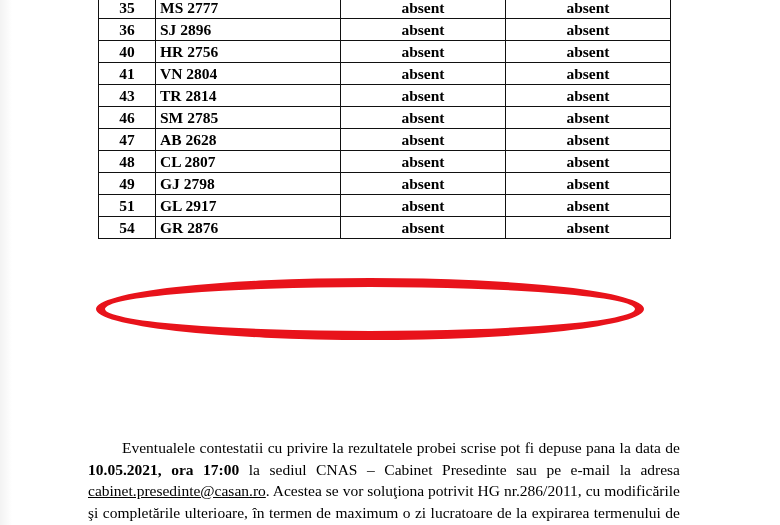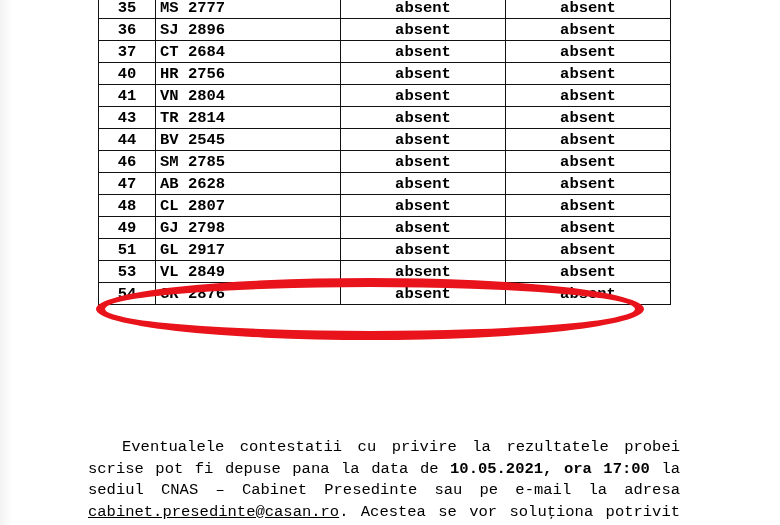--- a/index.html
+++ b/index.html
@@ -16,21 +16,20 @@
     color: #000000;
   }
 
   #page {
     position: absolute;
     left: 0;
     top: 0;
     width: 780px;
     height: 525px;
     background: #ffffff;
-    font-family: Liberation Mono, monospace;
   }
 
   
   #results-table {
     position: absolute;
     left: 98px;
     top: -4px;
     width: 536px;
     border-collapse: collapse;
     table-layout: fixed;
@@ -103,46 +102,34 @@
         <td class="col-res1">absent</td>
         <td class="col-res2">absent</td>
       </tr>
       <tr>
         <td class="col-idx">36</td>
         <td class="col-code">SJ 2896</td>
         <td class="col-res1">absent</td>
         <td class="col-res2">absent</td>
       </tr>
       <tr>
-        <td class="col-idx">37</td>
-        <td class="col-code">CT 2684</td>
-        <td class="col-res1">absent</td>
-        <td class="col-res2">absent</td>
-      </tr>
-      <tr>
         <td class="col-idx">40</td>
         <td class="col-code">HR 2756</td>
         <td class="col-res1">absent</td>
         <td class="col-res2">absent</td>
       </tr>
       <tr>
         <td class="col-idx">41</td>
         <td class="col-code">VN 2804</td>
         <td class="col-res1">absent</td>
         <td class="col-res2">absent</td>
       </tr>
       <tr>
         <td class="col-idx">43</td>
         <td class="col-code">TR 2814</td>
-        <td class="col-res1">absent</td>
-        <td class="col-res2">absent</td>
-      </tr>
-      <tr>
-        <td class="col-idx">44</td>
-        <td class="col-code">BV 2545</td>
         <td class="col-res1">absent</td>
         <td class="col-res2">absent</td>
       </tr>
       <tr>
         <td class="col-idx">46</td>
         <td class="col-code">SM 2785</td>
         <td class="col-res1">absent</td>
         <td class="col-res2">absent</td>
       </tr>
       <tr>
@@ -163,26 +150,20 @@
         <td class="col-res1">absent</td>
         <td class="col-res2">absent</td>
       </tr>
       <tr>
         <td class="col-idx">51</td>
         <td class="col-code">GL 2917</td>
         <td class="col-res1">absent</td>
         <td class="col-res2">absent</td>
       </tr>
       <tr>
-        <td class="col-idx">53</td>
-        <td class="col-code">VL 2849</td>
-        <td class="col-res1">absent</td>
-        <td class="col-res2">absent</td>
-      </tr>
-      <tr>
         <td class="col-idx">54</td>
         <td class="col-code">GR 2876</td>
         <td class="col-res1">absent</td>
         <td class="col-res2">absent</td>
       </tr>
     </tbody>
   </table>
 
   <div id="red-ellipse"></div>
 

